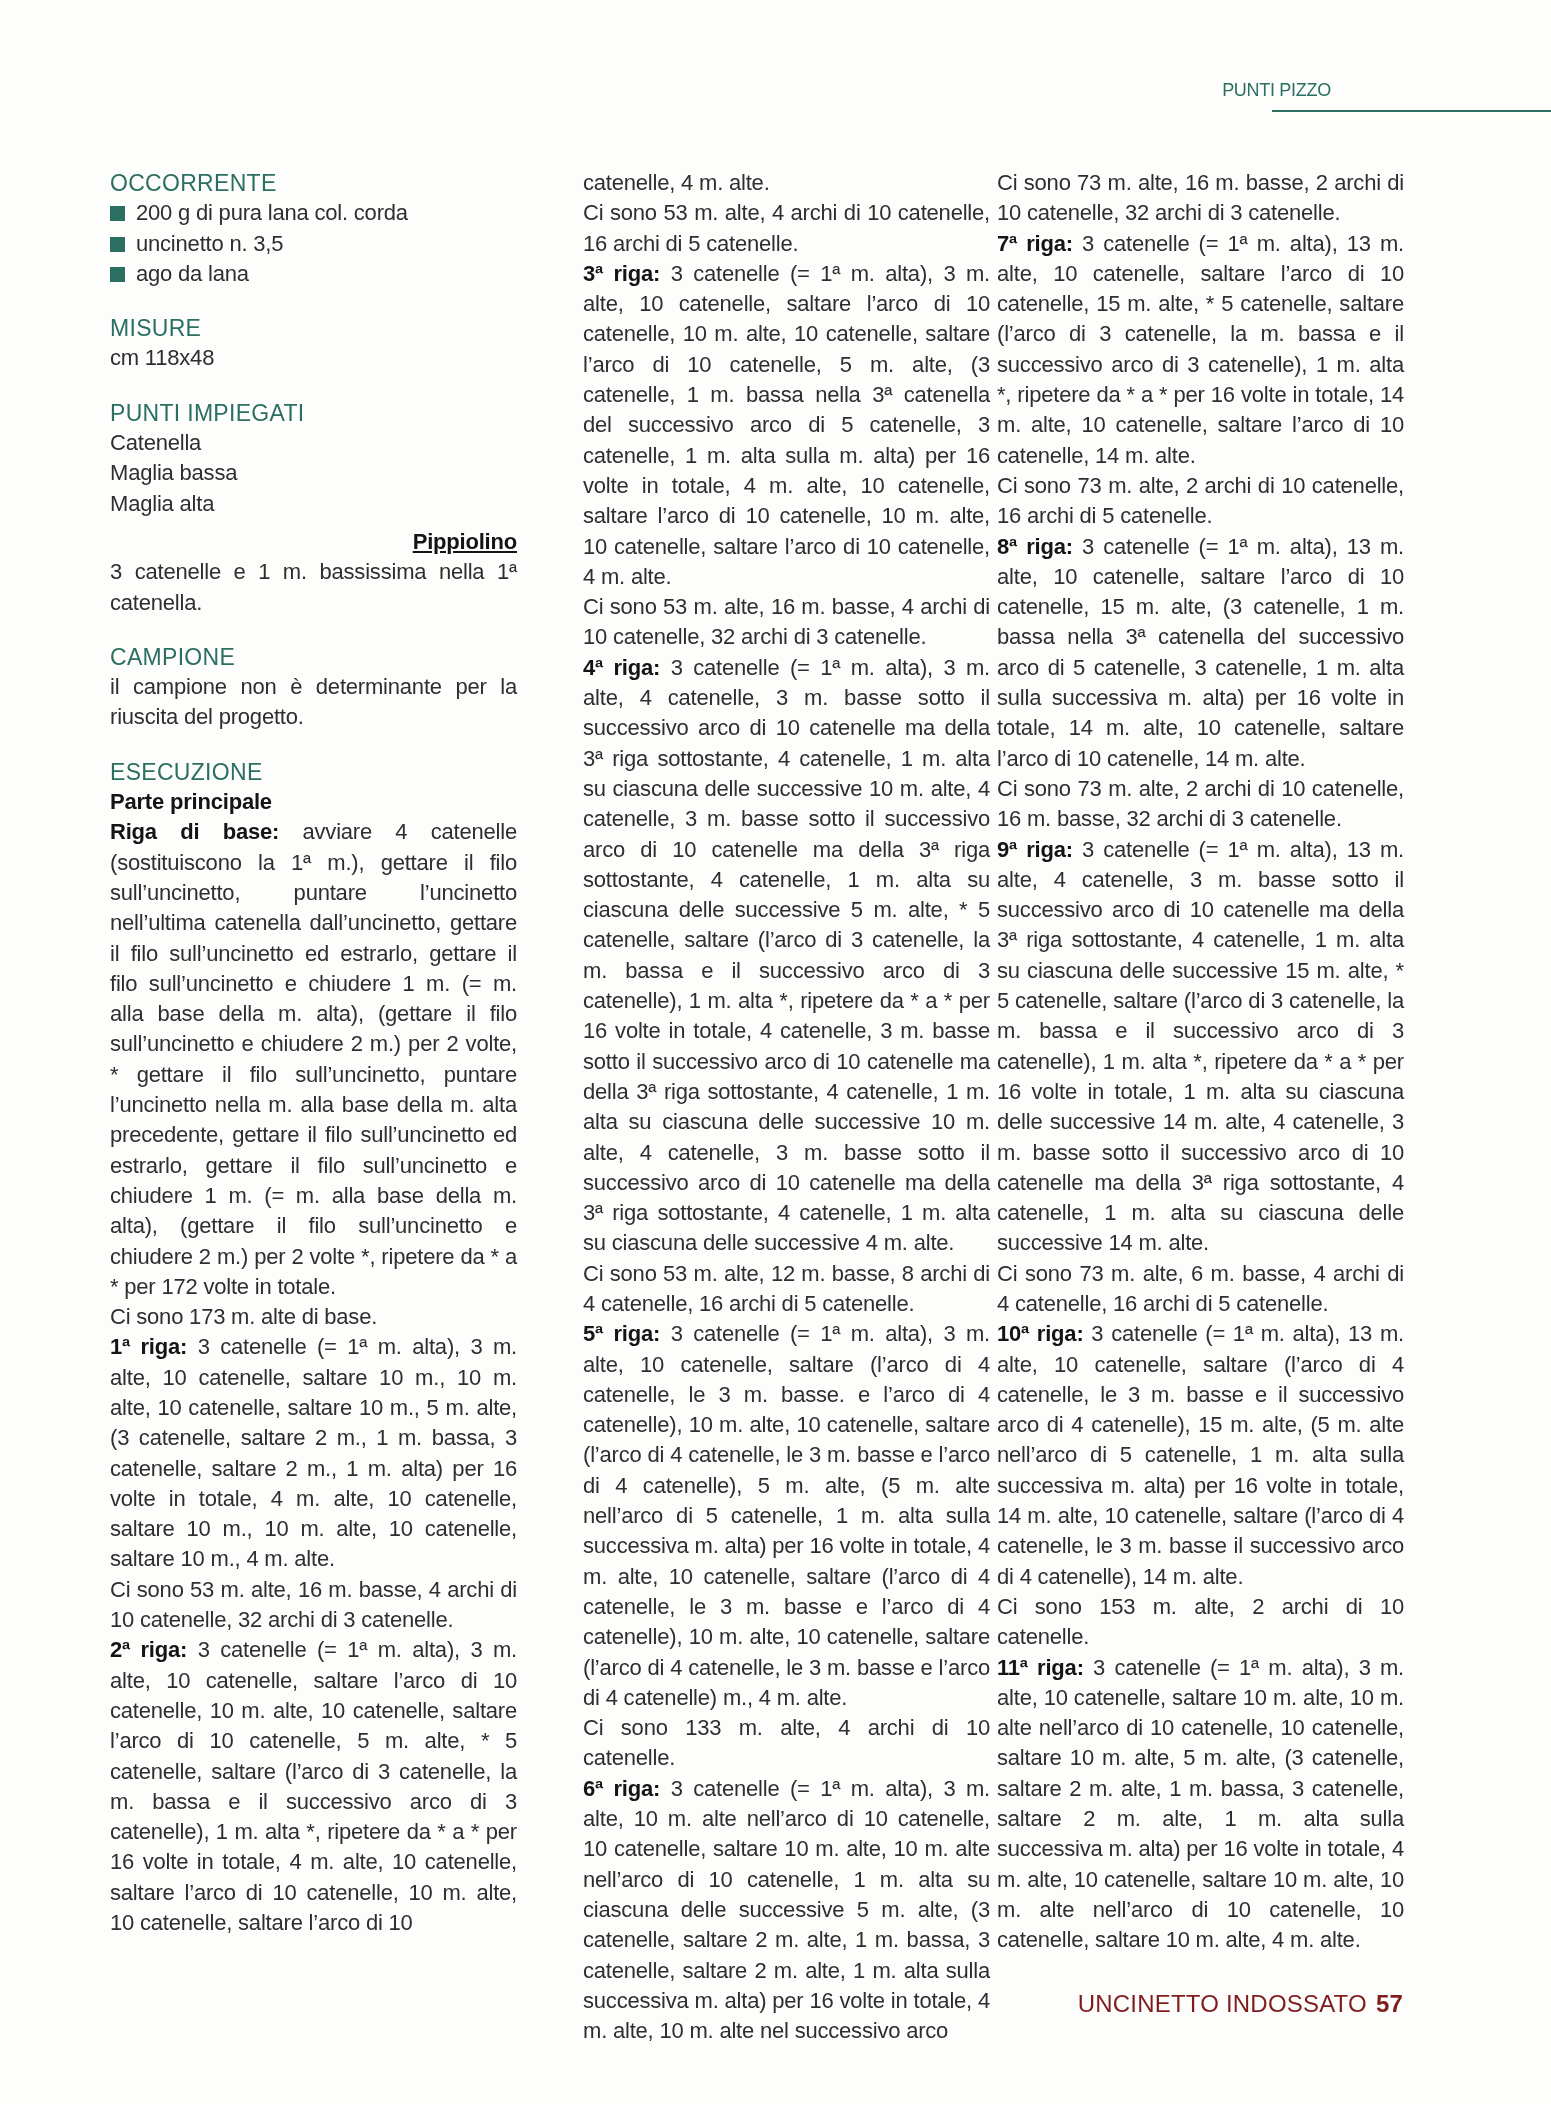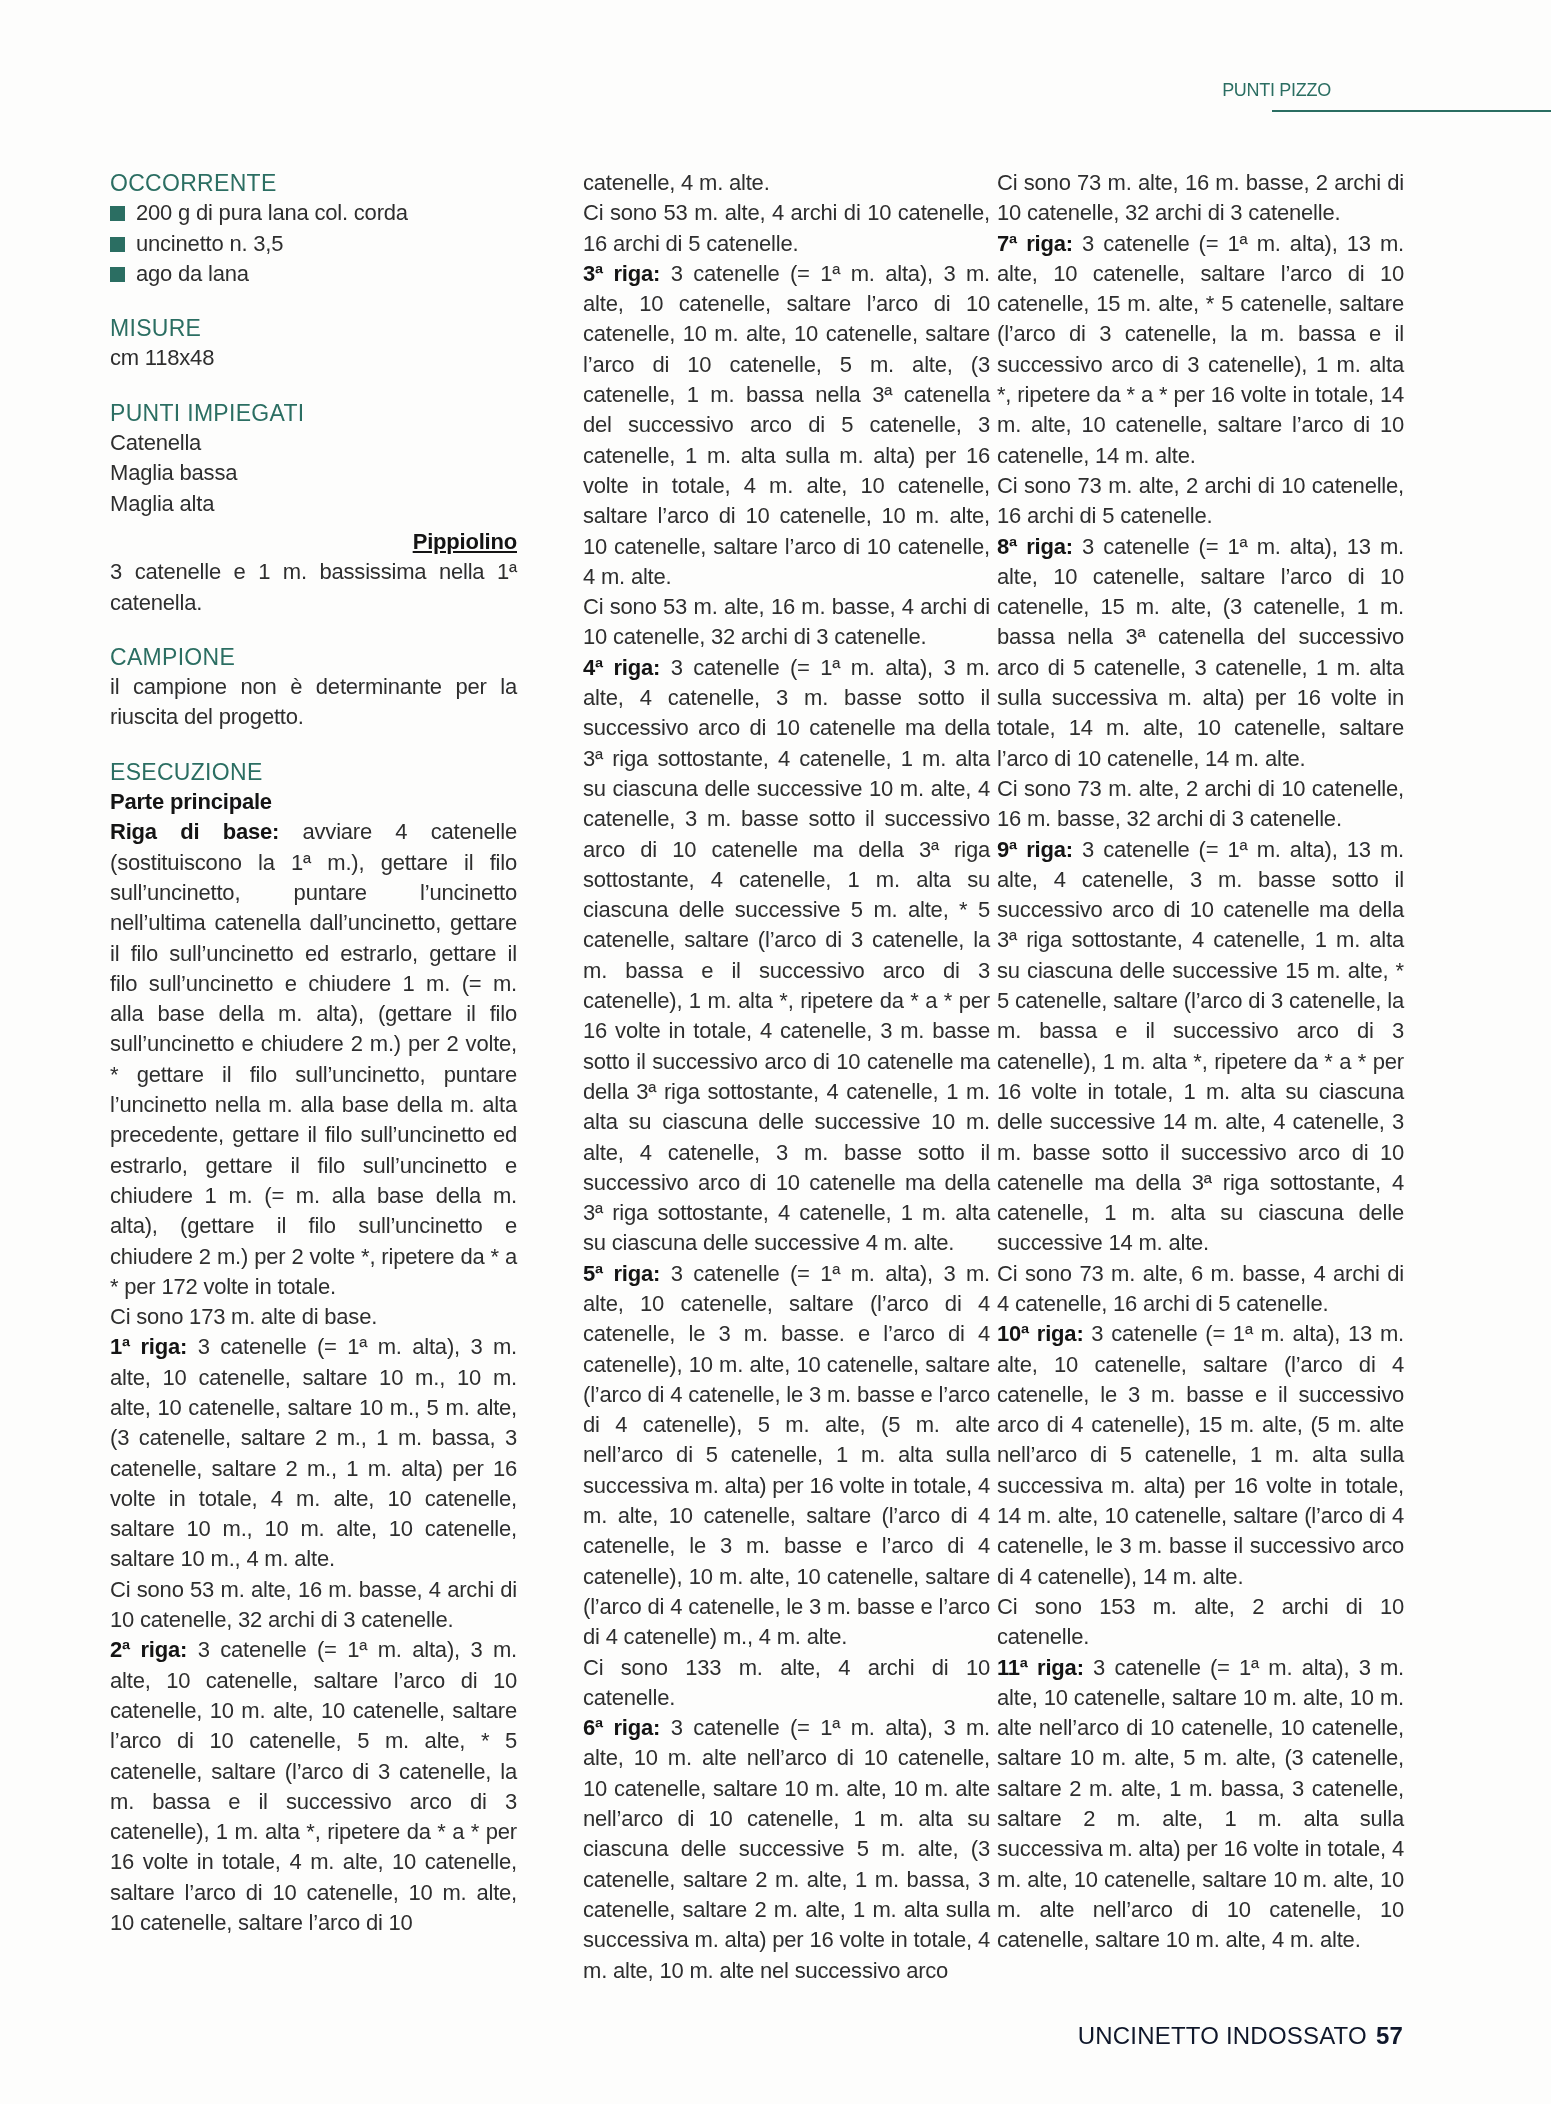--- a/index.html
+++ b/index.html
@@ -50,21 +50,21 @@
   .bullet { text-align:left; }
   .sq {
     display:inline-block; width:15px; height:15px;
     background:var(--accent);
     margin-right:11px; transform:translateY(1px);
   }
   
   .footer {
     position:absolute; left:1000px; top:1990px; width:403px;
     text-align:right;
-    font-size:24px; letter-spacing:0.2px; color:#0f172a;margin-top:32px;
+    font-size:24px; letter-spacing:0.2px; color:#7f1d1d;
   }
   .footer .pagenum { font-weight:700; margin-left:9px; }
 </style>
 </head>
 <body>
 
 <div class="page-title" id="title">PUNTI PIZZO</div>
 <div class="title-rule" id="rule"></div>
 
 <div class="col" id="col1">
@@ -89,20 +89,21 @@
     <div class="blk p"><span class="lead">1ª riga:</span> 3 catenelle (= 1ª m. alta), 3 m. alte, 10 catenelle, saltare 10 m., 10 m. alte, 10 catenelle, saltare 10 m., 5 m. alte, (3 catenelle, saltare 2 m., 1 m. bassa, 3 catenelle, saltare 2 m., 1 m. alta) per 16 volte in totale, 4 m. alte, 10 catenelle, saltare 10 m., 10 m. alte, 10 catenelle, saltare 10 m., 4 m. alte.</div>
     <div class="blk p">Ci sono 53 m. alte, 16 m. basse, 4 archi di 10 catenelle, 32 archi di 3 catenelle.</div>
     <div class="blk p"><span class="lead">2ª riga:</span> 3 catenelle (= 1ª m. alta), 3 m. alte, 10 catenelle, saltare l’arco di 10 catenelle, 10 m. alte, 10 catenelle, saltare l’arco di 10 catenelle, 5 m. alte, * 5 catenelle, saltare (l’arco di 3 catenelle, la m. bassa e il successivo arco di 3 catenelle), 1 m. alta *, ripetere da * a * per 16 volte in totale, 4 m. alte, 10 catenelle, saltare l’arco di 10 catenelle, 10 m. alte, 10 catenelle, saltare l’arco di 10</div>
   </div>
 <div class="col" id="col2">
     <div class="blk p">catenelle, 4 m. alte.</div>
     <div class="blk p">Ci sono 53 m. alte, 4 archi di 10 catenelle, 16 archi di 5 catenelle.</div>
     <div class="blk p"><span class="lead">3ª riga:</span> 3 catenelle (= 1ª m. alta), 3 m. alte, 10 catenelle, saltare l’arco di 10 catenelle, 10 m. alte, 10 catenelle, saltare l’arco di 10 catenelle, 5 m. alte, (3 catenelle, 1 m. bassa nella 3ª catenella del successivo arco di 5 catenelle, 3 catenelle, 1 m. alta sulla m. alta) per 16 volte in totale, 4 m. alte, 10 catenelle, saltare l’arco di 10 catenelle, 10 m. alte, 10 catenelle, saltare l’arco di 10 catenelle, 4 m. alte.</div>
     <div class="blk p">Ci sono 53 m. alte, 16 m. basse, 4 archi di 10 catenelle, 32 archi di 3 catenelle.</div>
     <div class="blk p"><span class="lead">4ª riga:</span> 3 catenelle (= 1ª m. alta), 3 m. alte, 4 catenelle, 3 m. basse sotto il successivo arco di 10 catenelle ma della 3ª riga sottostante, 4 catenelle, 1 m. alta su ciascuna delle successive 10 m. alte, 4 catenelle, 3 m. basse sotto il successivo arco di 10 catenelle ma della 3ª riga sottostante, 4 catenelle, 1 m. alta su ciascuna delle successive 5 m. alte, * 5 catenelle, saltare (l’arco di 3 catenelle, la m. bassa e il successivo arco di 3 catenelle), 1 m. alta *, ripetere da * a * per 16 volte in totale, 4 catenelle, 3 m. basse sotto il successivo arco di 10 catenelle ma della 3ª riga sottostante, 4 catenelle, 1 m. alta su ciascuna delle successive 10 m. alte, 4 catenelle, 3 m. basse sotto il successivo arco di 10 catenelle ma della 3ª riga sottostante, 4 catenelle, 1 m. alta su ciascuna delle successive 4 m. alte.</div>
+    <div class="blk p">Ci sono 53 m. alte, 12 m. basse, 8 archi di 4 catenelle, 16 archi di 5 catenelle.</div>
     <div class="blk p"><span class="lead">5ª riga:</span> 3 catenelle (= 1ª m. alta), 3 m. alte, 10 catenelle, saltare (l’arco di 4 catenelle, le 3 m. basse. e l’arco di 4 catenelle), 10 m. alte, 10 catenelle, saltare (l’arco di 4 catenelle, le 3 m. basse e l’arco di 4 catenelle), 5 m. alte, (5 m. alte nell’arco di 5 catenelle, 1 m. alta sulla successiva m. alta) per 16 volte in totale, 4 m. alte, 10 catenelle, saltare (l’arco di 4 catenelle, le 3 m. basse e l’arco di 4 catenelle), 10 m. alte, 10 catenelle, saltare (l’arco di 4 catenelle, le 3 m. basse e l’arco di 4 catenelle) m., 4 m. alte.</div>
     <div class="blk p">Ci sono 133 m. alte, 4 archi di 10 catenelle.</div>
     <div class="blk p"><span class="lead">6ª riga:</span> 3 catenelle (= 1ª m. alta), 3 m. alte, 10 m. alte nell’arco di 10 catenelle, 10 catenelle, saltare 10 m. alte, 10 m. alte nell’arco di 10 catenelle, 1 m. alta su ciascuna delle successive 5 m. alte, (3 catenelle, saltare 2 m. alte, 1 m. bassa, 3 catenelle, saltare 2 m. alte, 1 m. alta sulla successiva m. alta) per 16 volte in totale, 4 m. alte, 10 m. alte nel successivo arco</div>
   </div>
 <div class="col" id="col3">
     <div class="blk p">Ci sono 73 m. alte, 16 m. basse, 2 archi di 10 catenelle, 32 archi di 3 catenelle.</div>
     <div class="blk p"><span class="lead">7ª riga:</span> 3 catenelle (= 1ª m. alta), 13 m. alte, 10 catenelle, saltare l’arco di 10 catenelle, 15 m. alte, * 5 catenelle, saltare (l’arco di 3 catenelle, la m. bassa e il successivo arco di 3 catenelle), 1 m. alta *, ripetere da * a * per 16 volte in totale, 14 m. alte, 10 catenelle, saltare l’arco di 10 catenelle, 14 m. alte.</div>
     <div class="blk p">Ci sono 73 m. alte, 2 archi di 10 catenelle, 16 archi di 5 catenelle.</div>
     <div class="blk p"><span class="lead">8ª riga:</span> 3 catenelle (= 1ª m. alta), 13 m. alte, 10 catenelle, saltare l’arco di 10 catenelle, 15 m. alte, (3 catenelle, 1 m. bassa nella 3ª catenella del successivo arco di 5 catenelle, 3 catenelle, 1 m. alta sulla successiva m. alta) per 16 volte in totale, 14 m. alte, 10 catenelle, saltare l’arco di 10 catenelle, 14 m. alte.</div>
     <div class="blk p">Ci sono 73 m. alte, 2 archi di 10 catenelle, 16 m. basse, 32 archi di 3 catenelle.</div>

